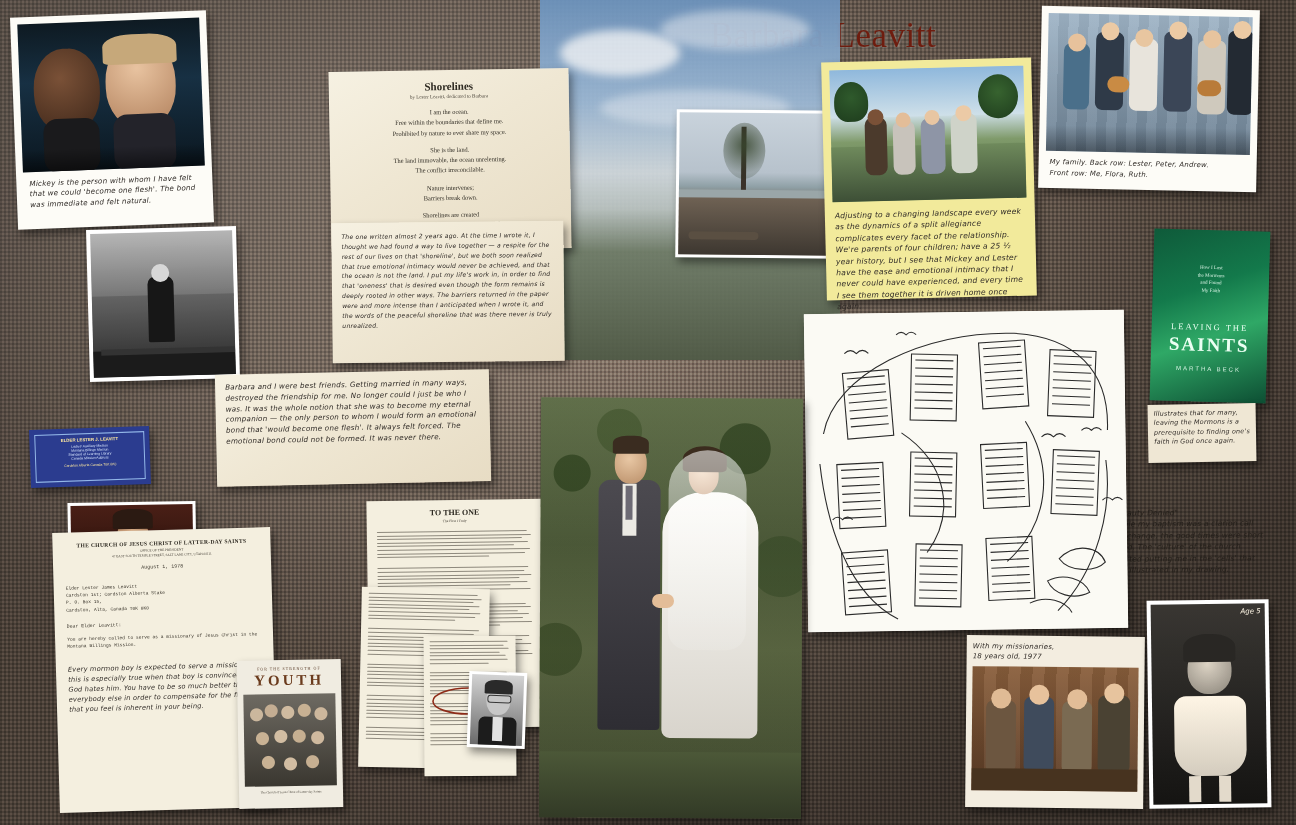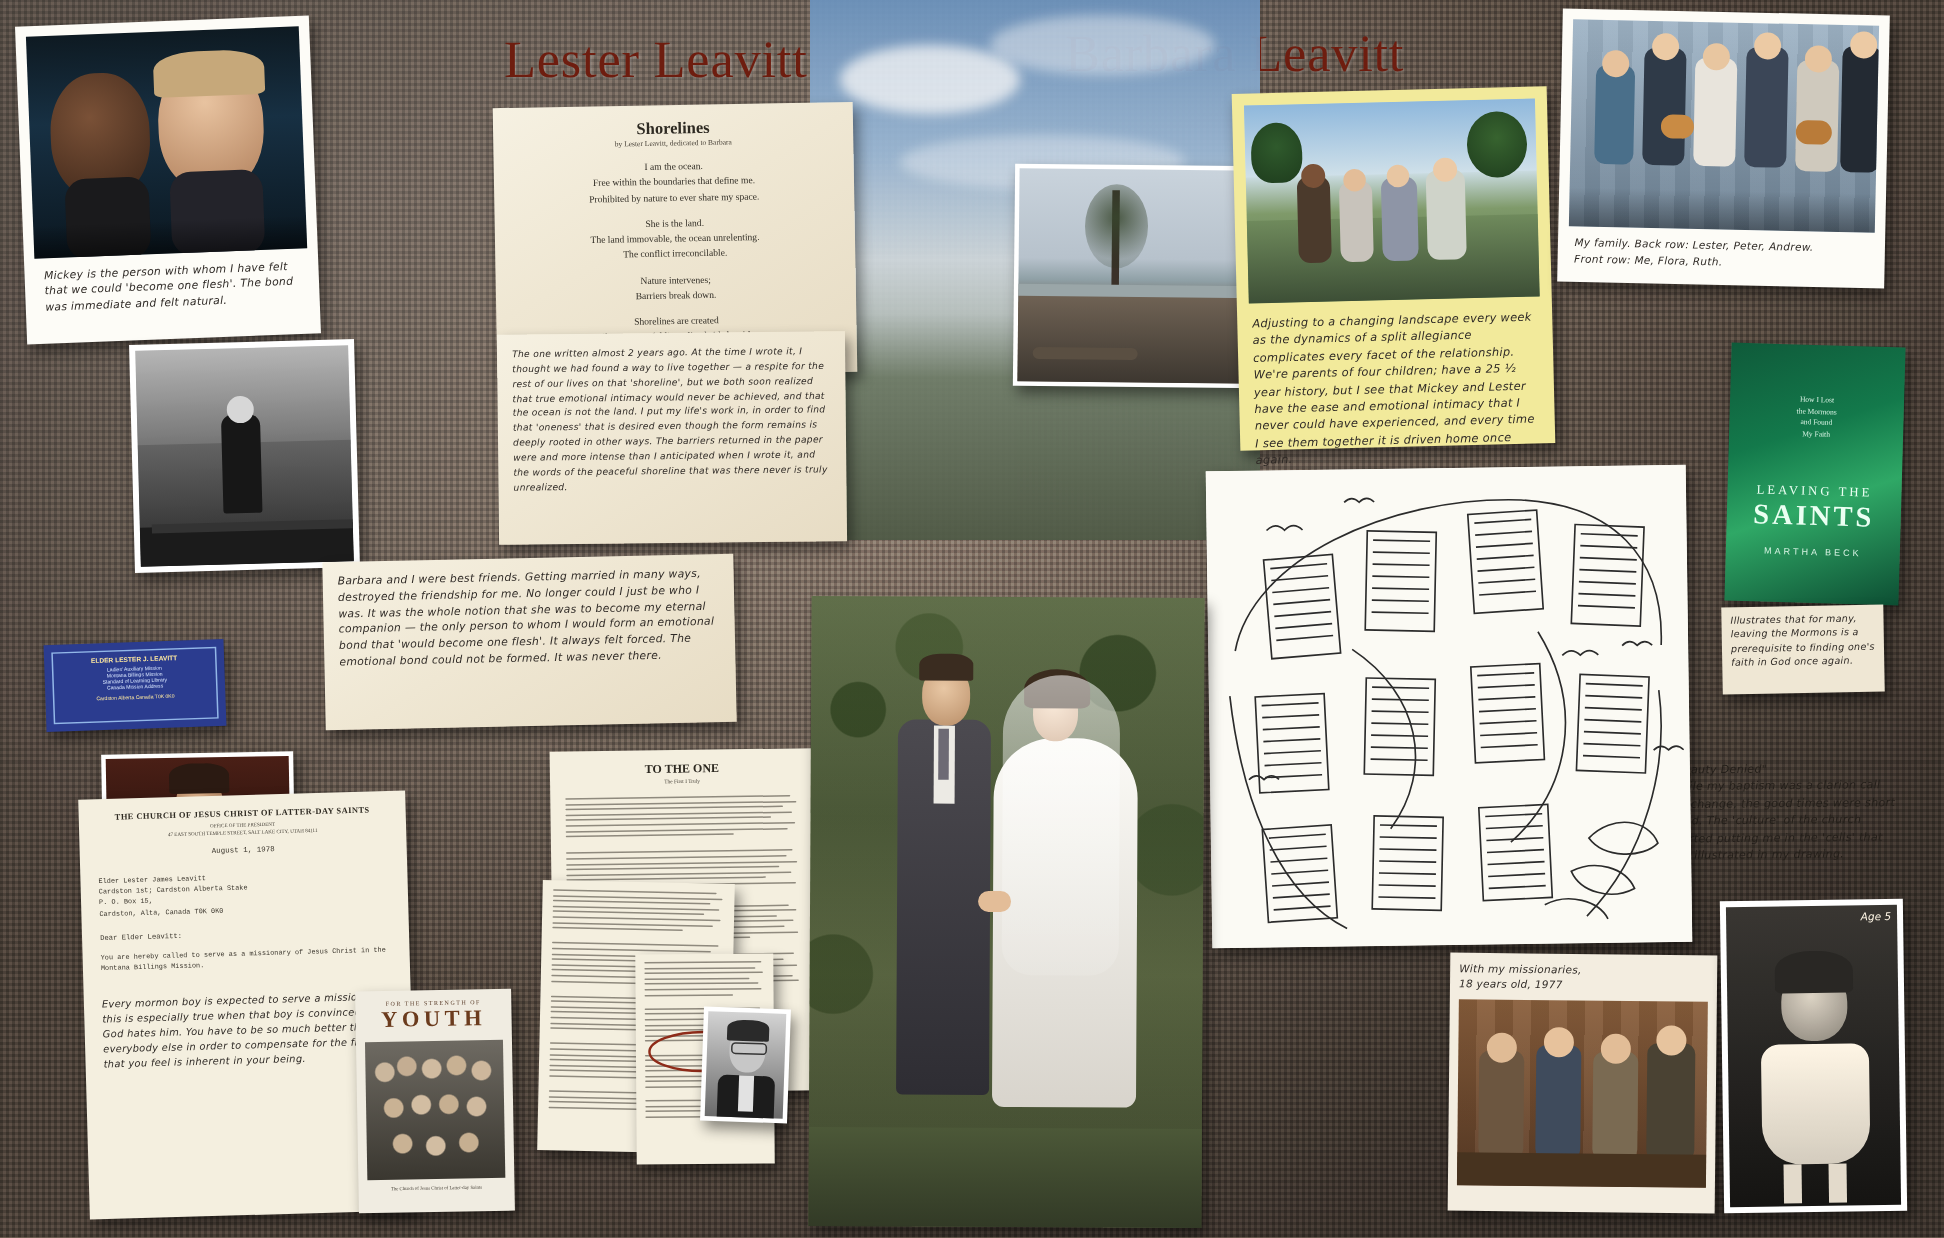--- a/index.html
+++ b/index.html
@@ -100,21 +100,20 @@
     text-align:center;
   }
 </style>
 </head>
 <body>
 
 <div id="board"></div>
 
 <div class="layer">
 
-  <div class="title" style="left:336px;top:20px;">Lester Leavitt</div>
   <div class="title" style="left:710px;top:16px;">Barbara Leavitt</div>
 
   <div class="piece sky" style="left:540px;top:0px;width:300px;height:360px;opacity:.95;">
     <div class="cloud" style="left:20px;top:30px;width:120px;height:46px;"></div>
     <div class="cloud" style="left:120px;top:10px;width:150px;height:40px;opacity:.6;"></div>
     <div class="cloud" style="left:60px;top:90px;width:190px;height:36px;opacity:.5;"></div>
     <div class="cloud" style="left:170px;top:140px;width:120px;height:30px;opacity:.45;"></div>
   </div>
 
   <div class="piece polaroid shadow" style="left:14px;top:14px;width:196px;height:212px;transform:rotate(-2.2deg);">

